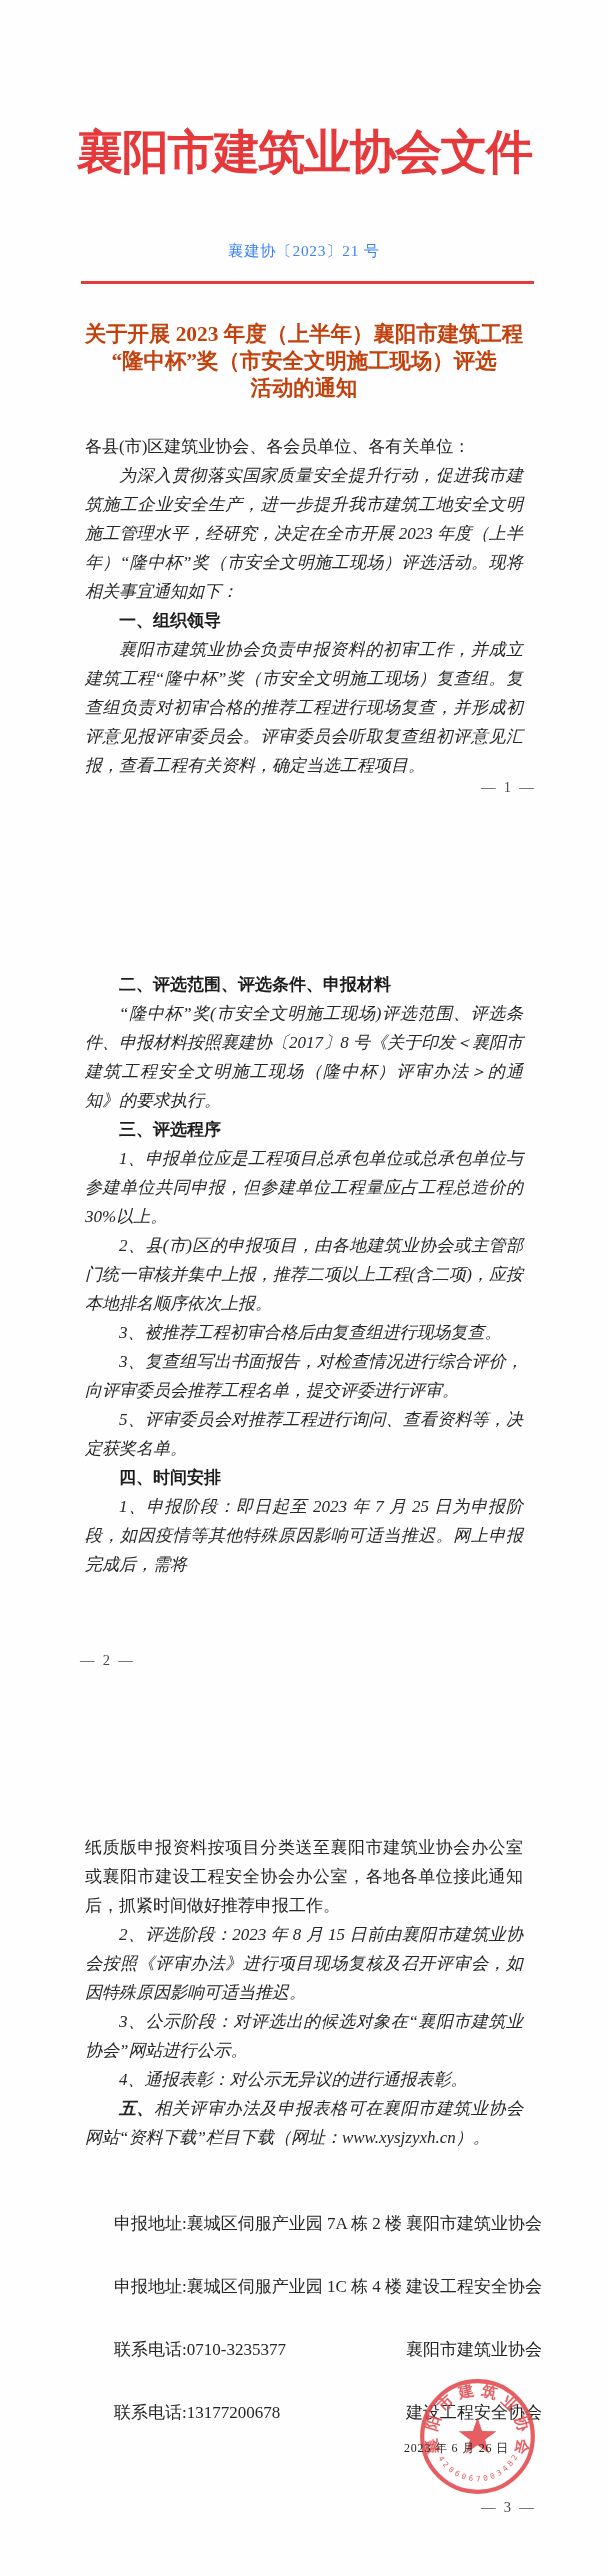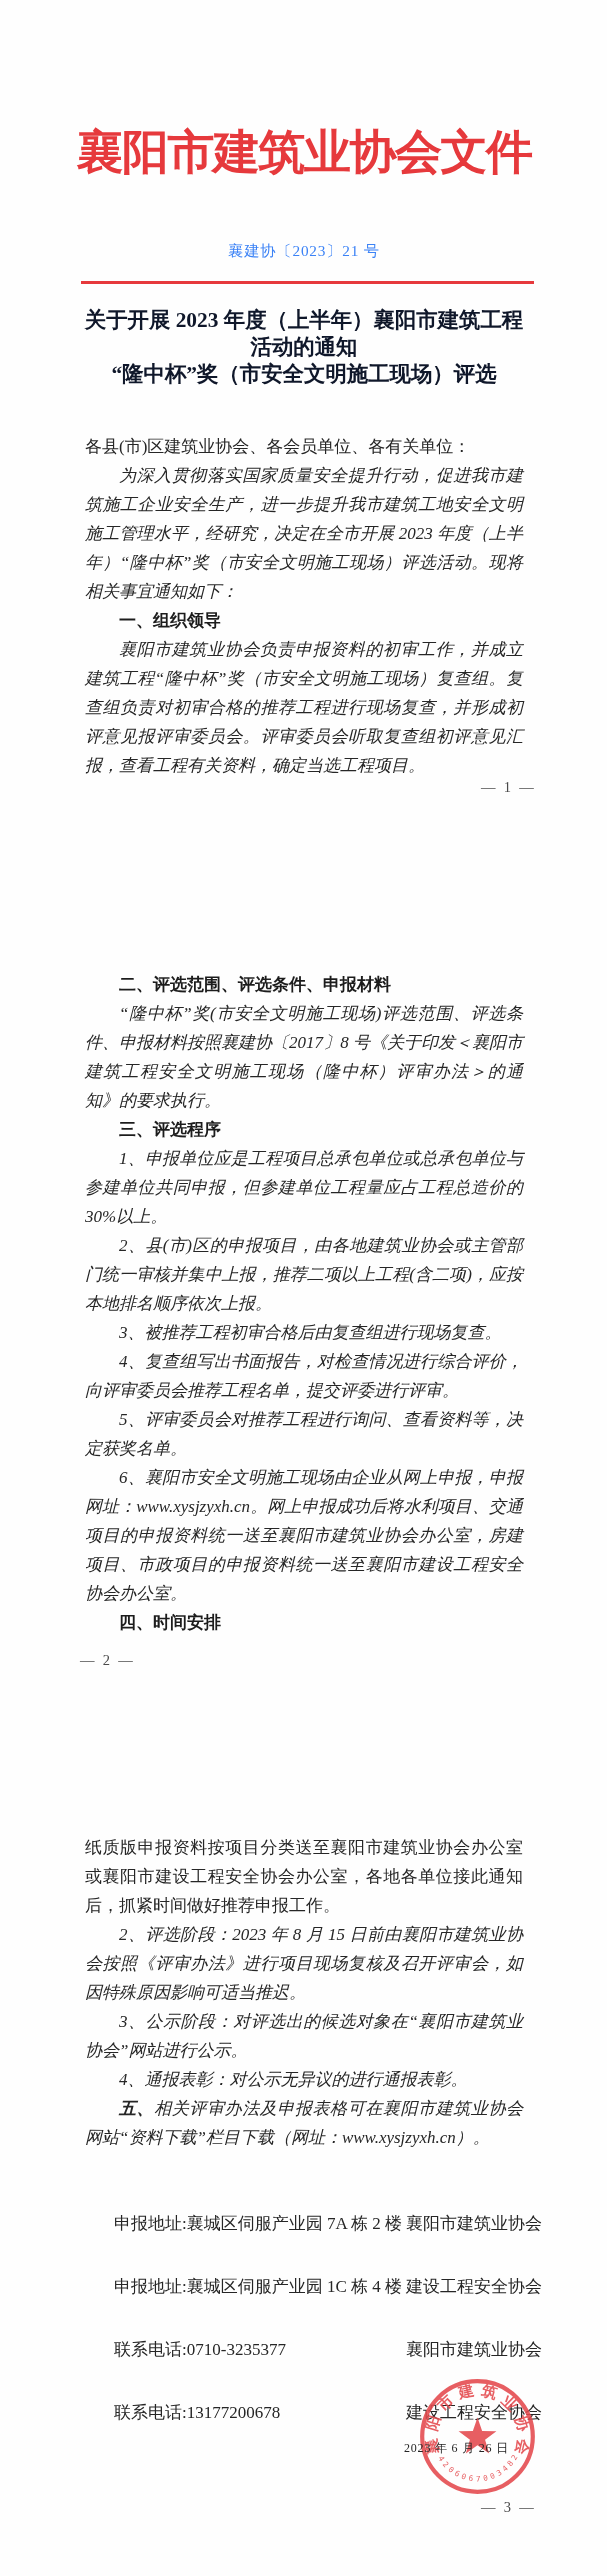--- a/index.html
+++ b/index.html
@@ -34,26 +34,26 @@
     letter-spacing: 0.8px;
   }
   .red-rule {
     position: absolute;
     top: 281px; left: 81px;
     width: 453px; height: 3.1px;
     background: #e6393c;
   }
   .doc-title {
     position: absolute;
-    top: 307px; left: 46px; width: 516px;
+    top: 321px; left: 46px; width: 516px;
     text-align: center;
     font-size: 21.4px;
     font-weight: bold;
     line-height: 27px;
-    color: #0f172a;
+    color: #c2410c;
   }
   
   .body-block {
     position: absolute;
     left: 85px;
     width: 438px;
     font-size: 17px;
     line-height: 29px;
     text-align: justify;
     color: #262626;
@@ -109,43 +109,43 @@
 <body>
 
 <div class="page">
 
   <div class="org-header">襄阳市建筑业协会文件</div>
   <div class="doc-number">襄建协〔2023〕21 号</div>
   <div class="red-rule"></div>
 
   <div class="doc-title">
     <div>关于开展 2023 年度（上半年）襄阳市建筑工程</div>
+    <div>“隆中杯”奖（市安全文明施工现场）评选</div>
     <div>活动的通知</div>
-    <div>“隆中杯”奖（市安全文明施工现场）评选</div>
   </div>
 
   <div class="body-block" style="top:432px;">
     <p>各县(市)区建筑业协会、各会员单位、各有关单位：</p>
     <p class="indent">为深入贯彻落实国家质量安全提升行动，促进我市建筑施工企业安全生产，进一步提升我市建筑工地安全文明施工管理水平，经研究，决定在全市开展 2023 年度（上半年）“隆中杯”奖（市安全文明施工现场）评选活动。现将相关事宜通知如下：</p>
     <p class="sec-heading">一、组织领导</p>
     <p class="indent">襄阳市建筑业协会负责申报资料的初审工作，并成立建筑工程“隆中杯”奖（市安全文明施工现场）复查组。复查组负责对初审合格的推荐工程进行现场复查，并形成初评意见报评审委员会。评审委员会听取复查组初评意见汇报，查看工程有关资料，确定当选工程项目。</p>
   </div>
   <div class="page-num pn1">— 1 —</div>
 
   <div class="body-block" style="top:970px;">
     <p class="sec-heading">二、评选范围、评选条件、申报材料</p>
     <p class="indent">“隆中杯”奖(市安全文明施工现场)评选范围、评选条件、申报材料按照襄建协〔2017〕8 号《关于印发＜襄阳市建筑工程安全文明施工现场（隆中杯）评审办法＞的通知》的要求执行。</p>
     <p class="sec-heading">三、评选程序</p>
     <p class="indent">1、申报单位应是工程项目总承包单位或总承包单位与参建单位共同申报，但参建单位工程量应占工程总造价的 30%以上。</p>
     <p class="indent">2、县(市)区的申报项目，由各地建筑业协会或主管部门统一审核并集中上报，推荐二项以上工程(含二项)，应按本地排名顺序依次上报。</p>
     <p class="indent">3、被推荐工程初审合格后由复查组进行现场复查。</p>
-    <p class="indent">4、复查组写出书面报告，对检查情况进行综合评价，向评审委员会推荐工程名单，提交评委进行评审。</p>
+    <p class="indent">3、复查组写出书面报告，对检查情况进行综合评价，向评审委员会推荐工程名单，提交评委进行评审。</p>
     <p class="indent">5、评审委员会对推荐工程进行询问、查看资料等，决定获奖名单。</p>
-    <p class="indent">6、襄阳市安全文明施工现场由企业从网上申报，申报网址：www.xysjzyxh.cn。网上申报成功后将水利项目、交通项目的申报资料统一送至襄阳市建筑业协会办公室，房建项目、市政项目的申报资料统一送至襄阳市建设工程安全协会办公室。</p>
     <p class="sec-heading">四、时间安排</p>
+    <p class="indent">1、申报阶段：即日起至 2023 年 7 月 25 日为申报阶段，如因疫情等其他特殊原因影响可适当推迟。网上申报完成后，需将</p>
   </div>
   <div class="page-num pn2">— 2 —</div>
 
   <div class="body-block" style="top:1833px;">
     <p>纸质版申报资料按项目分类送至襄阳市建筑业协会办公室或襄阳市建设工程安全协会办公室，各地各单位接此通知后，抓紧时间做好推荐申报工作。</p>
     <p class="indent">2、评选阶段：2023 年 8 月 15 日前由襄阳市建筑业协会按照《评审办法》进行项目现场复核及召开评审会，如因特殊原因影响可适当推迟。</p>
     <p class="indent">3、公示阶段：对评选出的候选对象在“襄阳市建筑业协会”网站进行公示。</p>
     <p class="indent">4、通报表彰：对公示无异议的进行通报表彰。</p>
     <p class="indent"><span class="h5label">五、</span><span>相关评审办法及申报表格可在襄阳市建筑业协会网站“资料下载”栏目下载（网址：www.xysjzyxh.cn）。</span></p>
   </div>

